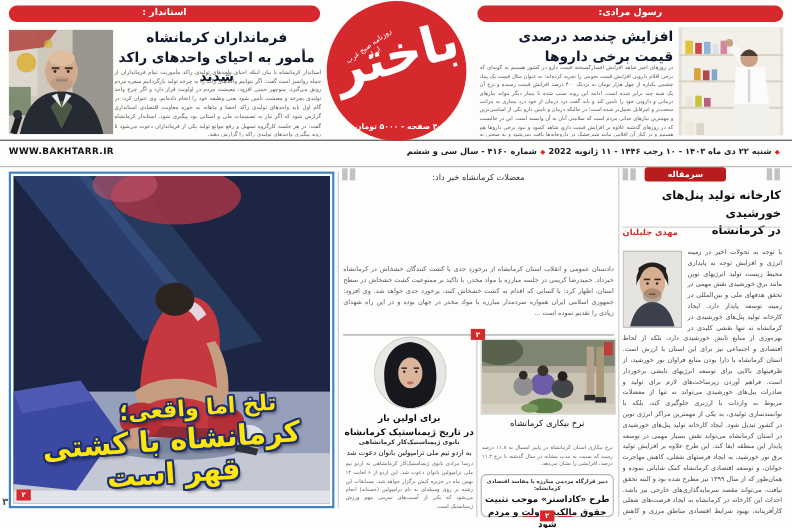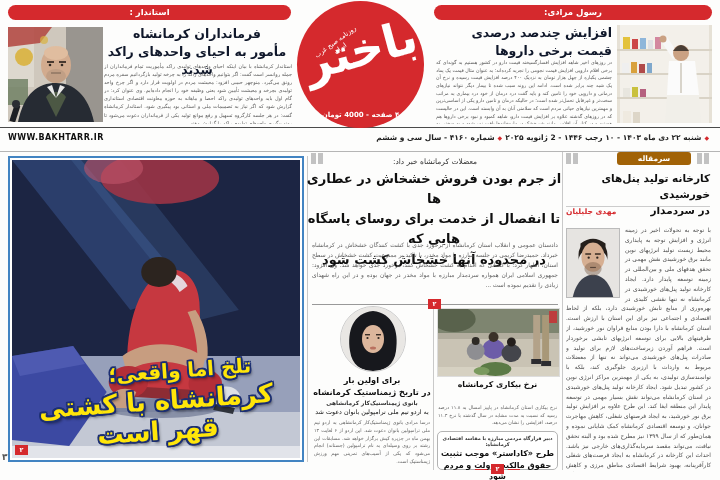--- a/index.html
+++ b/index.html
@@ -55,29 +55,29 @@
   .gym-title{position:absolute;left:312px;top:374px;width:120px;text-align:center;font-weight:bold;
         font-size:8.2px;line-height:1.5;color:#111;}
   .gym-sub1{position:absolute;left:312px;top:400px;width:120px;text-align:center;font-size:5.8px;
         font-weight:600;color:#333;}
   .gym-sub2{position:absolute;left:312px;top:408px;width:120px;text-align:center;font-size:6.4px;
         font-weight:normal;color:#111;}
   .gym-body{position:absolute;left:314px;top:419px;width:116px;height:52px;font-size:4.8px;line-height:1.62;color:#666;}
   .unemp-photo{position:absolute;left:437px;top:308px;width:121px;height:67px;border:1px solid #ddd;
         overflow:hidden;background:#ddd;}
   .unemp-photo svg{display:block;width:100%;height:100%;}
-  .unemp-title{position:absolute;left:437px;top:379px;width:121px;text-align:center;font-weight:bold;
+  .unemp-title{position:absolute;left:437px;top:379px;width:121px;text-align:center;font-weight:normal;
         font-size:7.8px;line-height:1.5;color:#111;}
   .unemp-body{position:absolute;left:438px;top:404px;width:119px;height:24px;font-size:4.8px;line-height:1.6;color:#666;}
   .cad-box{position:absolute;left:437px;top:431px;width:121px;height:39px;border:1px solid #b3b3b3;
         border-radius:5px;box-sizing:border-box;padding-top:3px;background:#fff;}
   .cad-kicker{text-align:center;font-size:4.9px;color:#333;font-weight:600;}
   .cad-title{text-align:center;font-weight:bold;font-size:8px;line-height:1.45;color:#0f0f0f;margin-top:1px;}
   
-  .ed-tag{position:absolute;left:617px;top:152px;width:74px;height:13px;background:#a16207;border-radius:3px;
+  .ed-tag{position:absolute;left:586px;top:152px;width:74px;height:13px;background:#b91c1c;border-radius:3px;
         color:#fff;font-size:7.5px;font-weight:bold;text-align:center;line-height:13px;}
   .ed-title{position:absolute;left:566px;top:171px;width:144px;font-weight:bold;
         font-size:10.5px;line-height:1.5;color:#0f0f0f;}
   .ed-author{position:absolute;left:566px;top:207px;width:144px;text-align:left;color:#d5292d;
         font-size:7.5px;font-weight:bold;}
   .ed-body{position:absolute;left:566px;top:226px;width:145px;height:246px;font-size:5.9px;
         line-height:1.66;color:#4a4a4a;}
   .auth-photo{float:left;width:54px;height:70px;margin:2px 5px 3px 0;border:1px solid #bbb;
         box-sizing:border-box;overflow:hidden;background:#e6e4e1;}
   .auth-photo svg{display:block;width:100%;height:100%;}
@@ -117,21 +117,21 @@
   </div>
   <div class="top-title" style="left:100px;top:25px;width:194px;">
     <span>فرمانداران کرمانشاه</span><br>
     <span>مأمور به احیای واحدهای راکد شدند</span>
   </div>
   <div class="abs jtext tiny" style="left:104px;top:62px;width:188px;height:62px;font-size:5px;line-height:1.62;">استاندار کرمانشاه با بیان اینکه احیای واحدهای تولیدی راکد مأموریت تمام فرمانداران از جمله روانسر است گفت: اگر بتوانیم واحدهای راکد را به چرخه تولید بازگردانیم سفره مردم رونق می‌گیرد. منوچهر حبیبی افزود: معیشت مردم در اولویت قرار دارد و اگر چرخ واحد تولیدی بچرخد و معیشت تأمین شود یعنی وظیفه خود را انجام داده‌ایم. وی عنوان کرد: در گام اول باید واحدهای تولیدی راکد احصا و ماهانه به حوزه معاونت اقتصادی استانداری گزارش شود که اگر نیاز به تصمیمات ملی و استانی بود پیگیری شود. استاندار کرمانشاه گفت: در هر جلسه کارگروه تسهیل و رفع موانع تولید یکی از فرمانداران دعوت می‌شود تا روند پیگیری واحدهای تولیدی راکد را گزارش دهند.</div>
 
   <div class="logo-circle">
     <div class="logo-sub">روزنامه صبح غرب ایران</div>
     <div class="logo-main">باختر</div>
-    <div class="logo-price">۴ صفحه - 4000 تومان</div>
+    <div class="logo-price">۴ صفحه - ۵۰۰۰ تومان</div>
   </div>
 
   <div class="kicker-banner" style="left:434px;top:5px;width:278px;">رسول مرادی:</div>
   <div class="top-photo" style="left:617px;top:25px;width:95px;height:98px;">
     <svg viewBox="0 0 95 98" preserveAspectRatio="none" aria-hidden="true">
       <rect width="95" height="98" fill="#f3f0ea"></rect>
       <rect width="3" height="98" fill="#e6e1d6"></rect>
         <rect x="92" width="3" height="98" fill="#e6e1d6"></rect>
       <rect y="24" width="95" height="2" fill="#d9d3c6"></rect>
       <rect y="48" width="95" height="2" fill="#d9d3c6"></rect>
@@ -160,21 +160,21 @@
     </svg>
   </div>
   <div class="top-title" style="left:436px;top:24px;width:176px;text-align:right;">
     <span>افزایش چندصد درصدی</span><br>
     <span>قیمت برخی داروها</span>
   </div>
   <div class="abs jtext tiny" style="left:436px;top:59px;width:176px;height:65px;font-size:4.8px;line-height:1.6;">در روزهای اخیر شاهد افزایش افسارگسیخته قیمت دارو در کشور هستیم به گونه‌ای که برخی اقلام دارویی افزایش قیمت نجومی را تجربه کرده‌اند؛ به عنوان مثال قیمت یک پماد چشمی یکباره از چهل هزار تومان به نزدیک ۴۰۰ درصد افزایش قیمت رسیده و نرخ آن یک شبه چند برابر شده است. ادامه این روند سبب شده تا بیمار دیگر نتواند نیازهای درمانی و دارویی خود را تامین کند و باید گفت درد درمان از خود درد بیماری به مراتب سخت‌تر و غیرقابل تحمل‌تر شده است؛ در حالیکه درمان و تامین دارو یکی از اساسی‌ترین و مهمترین نیازهای حیاتی مردم است که سلامتی آنان به آن وابسته است. این در حالیست که در روزهای گذشته علاوه بر افزایش قیمت دارو، شاهد کمبود و نبود برخی داروها هم هستیم و در کنار آن اقلامی مانند شیرخشک در داروخانه‌ها یافت نمی‌شود و به سختی به دست می‌آید و والدین نوزادان را با چالش و نگرانی روبرو ساخته است.</div>
 
   <div class="hrule" style="left:0;top:127px;width:720px;background:#4a4a4a;"></div>
   <div class="date-right">
-    <span class="dsep">◆</span><span>شنبه ۲۲ دی ماه ۱۴۰۳ - ۱۰ رجب ۱۴۴۶ - 2 ژانویه ۲۰۲۵</span><span class="dsep">◆</span><span>شماره ۴۱۶۰ - سال سی و ششم</span>
+    <span class="dsep">◆</span><span>شنبه ۲۲ دی ماه ۱۴۰۳ - ۱۰ رجب ۱۴۴۶ - ۱۱ ژانویه 2022</span><span class="dsep">◆</span><span>شماره ۴۱۶۰ - سال سی و ششم</span>
   </div>
   <div class="website">WWW.BAKHTARR.IR</div>
   <div class="hrule" style="left:0;top:151px;width:720px;background:#b5b5b5;"></div>
 
   <figure class="main-photo" style="margin:0;">
     <div class="photo-area">
       <svg viewBox="0 0 292 298" preserveAspectRatio="none" aria-hidden="true">
         <rect width="292" height="298" fill="#1c2543"></rect>
         <polygon points="0,0 70,0 180,130 120,150" fill="#3d5e9e" opacity="0.45"></polygon>
         <polygon points="60,0 110,0 230,150 190,160" fill="#46699f" opacity="0.3"></polygon>
@@ -211,25 +211,20 @@
   <div class="vdiv" style="left:562px;top:152px;height:318px;"></div>
   <div class="vdiv" style="left:433px;top:306px;height:164px;"></div>
   <div class="deco" style="left:311px;top:153px;"></div>
   <div class="deco" style="left:318px;top:153px;"></div>
   <div class="deco" style="left:566px;top:153px;"></div>
   <div class="deco" style="left:573px;top:153px;"></div>
   <div class="deco" style="left:697px;top:153px;"></div>
   <div class="deco" style="left:704px;top:153px;"></div>
 
   <div class="pros-kicker">معضلات کرمانشاه خبر داد:</div>
-  <div class="pros-title">
-    <span>از جرم بودن فروش خشخاش در عطاری ها</span><br>
-    <span>تا انفصال از خدمت برای روسای پاسگاه هایی که</span><br>
-    <span>در محدوده آنها خشخاش کشت شود</span>
-  </div>
   <div class="pros-body jtext tiny">دادستان عمومی و انقلاب استان کرمانشاه از برخورد جدی با کشت کنندگان خشخاش در کرمانشاه خبرداد. حمیدرضا کریمی در جلسه مبارزه با مواد مخدر، با تاکید بر ممنوعیت کشت خشخاش در سطح استان، اظهار کرد: با کسانی که اقدام به کشت خشخاش کنند، برخورد جدی خواهد شد. وی افزود: جمهوری اسلامی ایران همواره سردمدار مبارزه با مواد مخدر در جهان بوده و در این راه شهدای زیادی را تقدیم نموده است ...</div>
   <div class="hrule" style="left:312px;top:304px;width:246px;background:#999;"></div>
   <div class="pageref" style="left:428px;top:299px;">۲</div>
 
   <div class="gym-photo">
     <svg viewBox="0 0 64 64" preserveAspectRatio="none" aria-hidden="true">
       <rect width="64" height="64" fill="#e9e7e4"></rect>
       <path d="M32,4 C12,6 6,24 9,44 C11,58 20,64 32,64 C44,64 53,58 55,44 C58,24 52,6 32,4 Z" fill="#17181d"></path>
       <ellipse cx="32" cy="32" rx="11" ry="14" fill="#dcb69c"></ellipse>
       <path d="M20,22 Q32,12 44,22 Q38,15 32,15 Q26,15 20,22 Z" fill="#17181d"></path>
@@ -282,21 +277,21 @@
       <span>حقوق مالکیت دولت و مردم شود</span>
     </div>
   </div>
   <div class="red-dash" style="left:475px;top:469px;"></div>
   <div class="pageref" style="left:491px;top:464px;">۲</div>
   <div class="red-dash" style="left:508px;top:469px;"></div>
 
   <div class="ed-tag">سرمقاله</div>
   <div class="ed-title">
     <span>کارخانه تولید پنل‌های خورشیدی</span><br>
-    <span>در سردمدار</span>
+    <span>در کرمانشاه</span>
   </div>
   <div class="hrule" style="left:566px;top:206px;width:144px;background:#ccc;"></div>
   <div class="ed-author">مهدی جلیلیان</div>
   <div class="ed-body jtext">
     <div class="auth-photo">
       <svg viewBox="0 0 54 70" preserveAspectRatio="none" aria-hidden="true">
         <rect width="54" height="70" fill="#e6e4e1"></rect>
         <path d="M6,70 C10,52 20,47 27,47 C34,47 44,52 48,70 Z" fill="#3c414d"></path>
         <path d="M12,26 C12,8 42,8 42,26 L42,32 C40,16 14,16 12,32 Z" fill="#251f1b"></path>
         <ellipse cx="27" cy="29" rx="12" ry="15" fill="#d6af92"></ellipse>

